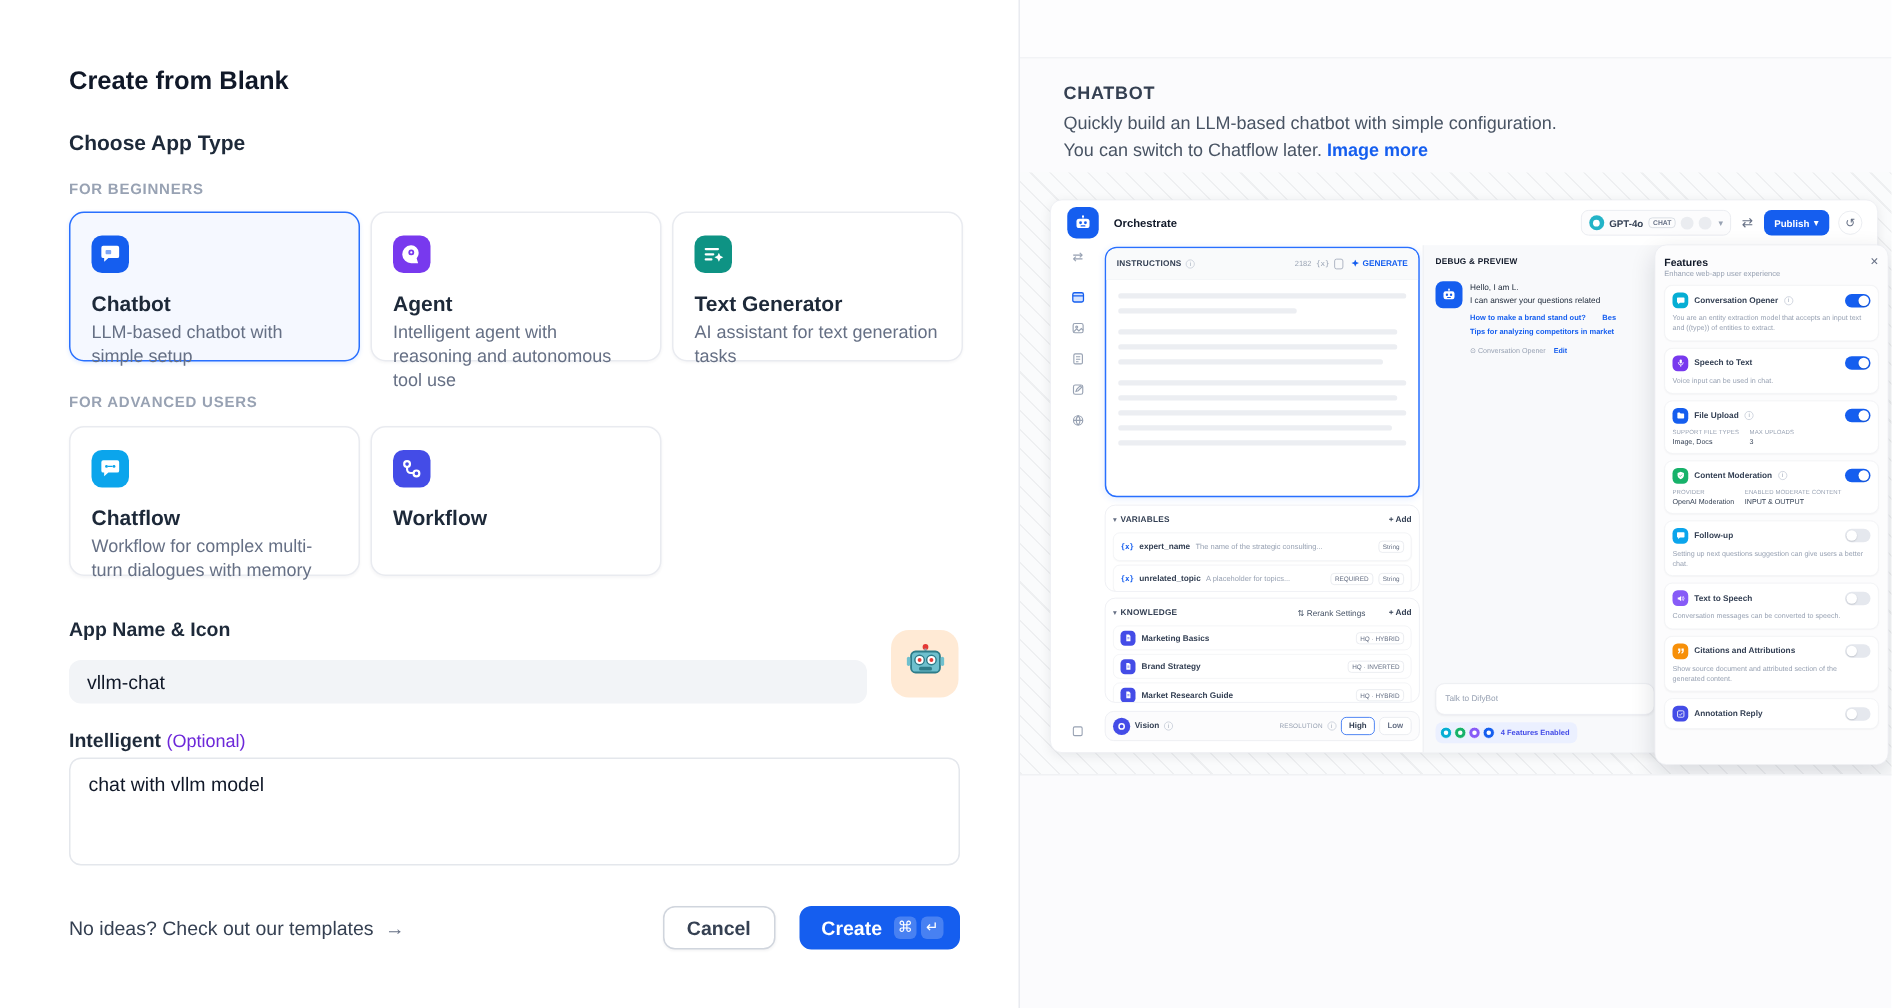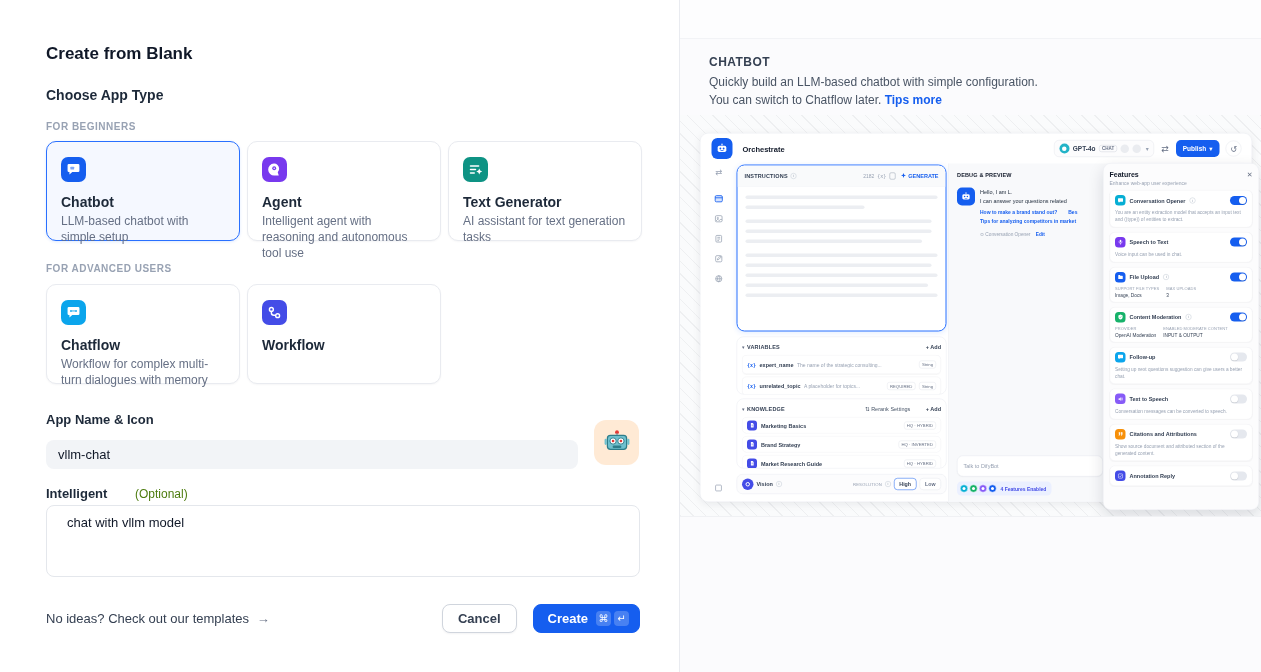--- a/index.html
+++ b/index.html
@@ -17,29 +17,29 @@
   .row2 { position:absolute; left:46px; top:284px; width:596px; display:flex; gap:7px; }
   .type-card { width:194px; height:100px; background:#fff; border:1px solid #E9EBF0; border-radius:10px;
                padding:15px 14px; cursor:pointer; box-shadow:0 1px 2px rgba(16,24,40,.04); }
   .type-card.selected { border:1px solid #2970FF; background:#F5F8FF; box-shadow:0 1px 3px rgba(41,112,255,.15); }
   .type-icon { width:25px; height:25px; border-radius:7px; display:flex; align-items:center; justify-content:center; }
   .type-icon svg { width:15px; height:15px; }
   .type-name { margin-top:12px; font-size:14px; font-weight:700; color:#1D2939; }
   .type-desc { margin-top:3px; font-size:12px; color:#667085; line-height:1.35; }
   .fld-lbl { position:absolute; left:46px; font-size:13px; font-weight:700; color:#1D2939; }
   .lbl-name { top:412px; } .lbl-desc { top:486px; }
-  .opt { font-weight:400; color:#4d7c0f; font-size:12px;margin-left:24px; }
+  .opt { font-weight:400; color:#6d28d9; font-size:12px; }
   .name-input { position:absolute; left:46px; top:440px; width:532px; height:29px; background:#F2F4F7;
                 border:none; border-radius:8px; padding:0 12px; font-size:13px; color:#101828;
                 font-family:"Liberation Sans",sans-serif; outline:none; }
   .icon-tile { position:absolute; left:594px; top:420px; width:45px; height:45px; border-radius:12px;
                background:#FFEAD5; display:flex; align-items:center; justify-content:center; cursor:pointer; }
   .icon-tile svg { width:28px; height:28px; }
   .desc-area { position:absolute; left:46px; top:505px; width:594px; height:72px; background:#fff;
-               border:1px solid #E4E7EC; border-radius:8px; padding:8px 20px; font-size:13px; color:#101828;
+               border:1px solid #E4E7EC; border-radius:8px; padding:8px 12px; font-size:13px; color:#101828;
                font-family:"Liberation Sans",sans-serif; resize:none; outline:none; line-height:1.4; }
   .footer { position:absolute; left:46px; top:604px; width:594px; display:flex; align-items:center; }
   .tpl-link { font-size:13px; color:#354052; cursor:pointer; }
   .tpl-arrow { color:#667085; margin-left:4px; }
   .footer-btns { margin-left:auto; display:flex; gap:16px; }
   .btn { height:29px; border-radius:8px; font-size:13px; font-weight:600; display:flex; align-items:center;
          cursor:pointer; }
   .btn-cancel { background:#fff; border:1px solid #D0D5DD; color:#354052; padding:0 15px;
                 box-shadow:0 1px 2px rgba(16,24,40,.05); }
   .btn-create { background:#155EEF; color:#fff; border:1px solid #155EEF; padding:0 10px 0 14px; gap:8px; }
@@ -285,21 +285,21 @@
         </div>
       </div>
     </div>
   </div>
 
   <div class="right-panel">
     <div class="right-top-band"></div>
     <div class="info-head">CHATBOT</div>
     <div class="info-desc">
       <span>Quickly build an LLM-based chatbot with simple configuration. You can switch to Chatflow later.</span>
-      <span class="learn-more">Tips more</span>
+      <span class="learn-more">Image more</span>
     </div>
 
     <div class="preview-stripes">
       <div class="preview-scale">
 
         <div class="mini-card">
           <div class="mini-header">
             <div class="mini-avatar">
               <svg viewBox="0 0 24 24">
                   <circle cx="12" cy="4.2" r="1.3" fill="#fff"></circle>

